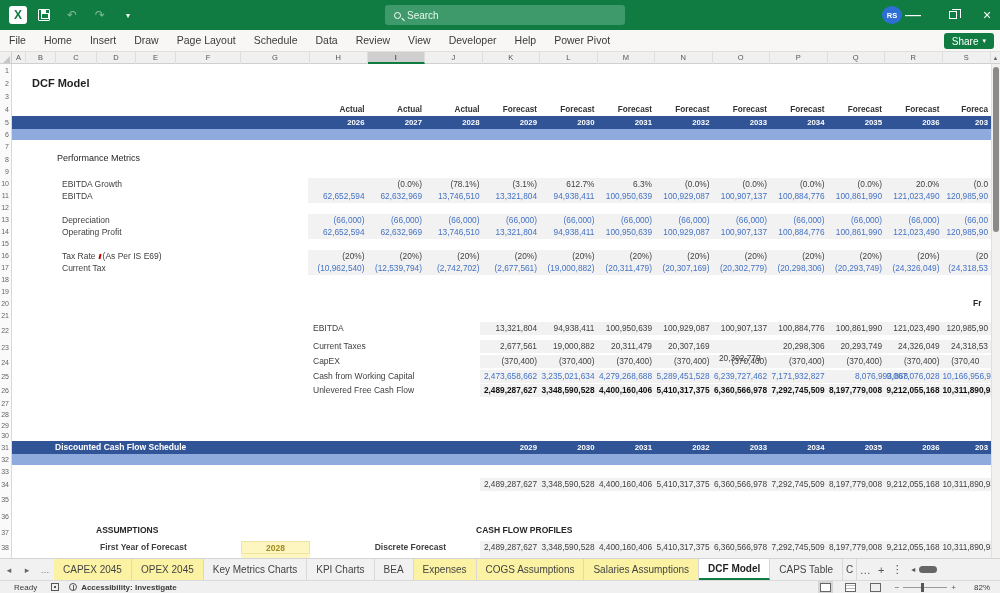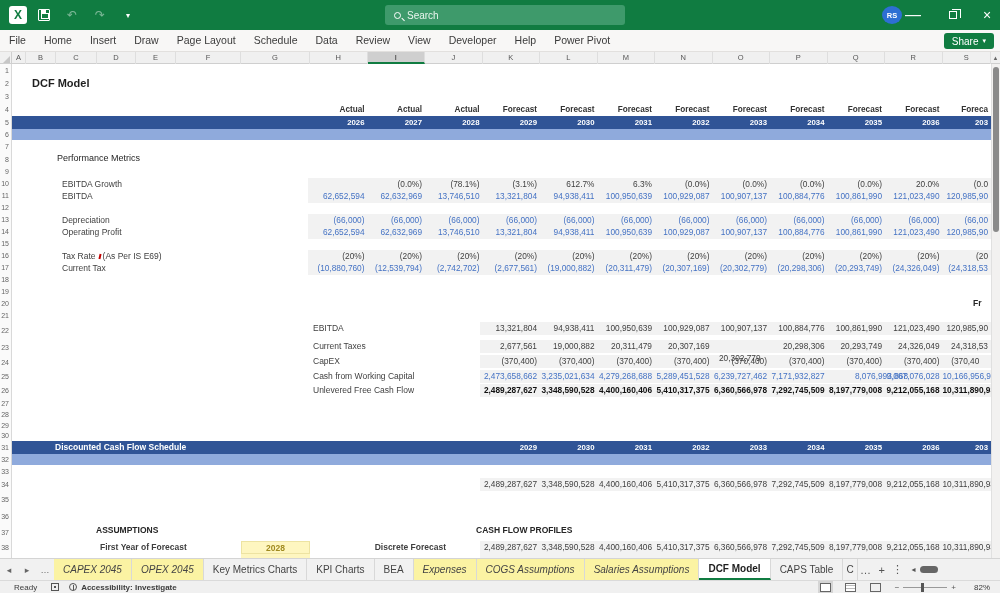--- a/index.html
+++ b/index.html
@@ -61,21 +61,21 @@
   .rowlabel { position:absolute; font-size:8.5px; line-height:13px; color:#3F3F3F; white-space:nowrap; z-index:2; }
   .stext { position:absolute; z-index:5; white-space:nowrap;font-weight:bold; }
   .flagmark { display:inline-block; width:2px; height:5px; background:#C00000; margin:0 2px 0 3px; transform:rotate(14deg); }
   .vscroll { position:absolute; left:991px; top:0; width:9px; height:494px; background:#F2F1F0; border-left:1px solid #E0E0E0; z-index:6; }
   .vthumb { position:absolute; left:1px; width:6px; border-radius:3px; background:#8A8A8A; }
 
   
   .tabbar { height:22px; background:#F1F1F1; border-top:1px solid #D4D4D4; display:flex; align-items:stretch; font-size:10px; color:#444; }
   .tnav { width:18px; display:flex; align-items:center; justify-content:center; color:#666; font-size:9px; }
   .stab { display:flex; align-items:center; padding:0 9px; border-right:1px solid #D8D8D8; white-space:nowrap; font-size:10px; }
-  .t-yellow { background:#FBF3A3;font-style:italic; }
+  .t-yellow { background:#FBF3A3; }
   .t-plain { background:#F1F1F1; }
   .t-active { background:#FFFFFF; border-bottom:2px solid #107C41; font-weight:bold; color:#1E1E1E; }
   .t-partial { padding:0 3px; }
   .tctl { display:flex; align-items:center; justify-content:center; width:16px; color:#555; font-size:11px; }
   .minibar { display:flex; align-items:center; gap:4px; margin-left:6px; }
   .pill { width:18px; height:7px; border-radius:4px; background:#666; }
 
   
   .statusbar { height:13px; background:#F0F0F0; border-top:1px solid #DADADA; display:flex; align-items:center; font-size:8px; color:#3b3b3b; }
   .macroicon { width:8px; height:8px; border:1px solid #555; margin:0 10px 0 14px; position:relative; }
@@ -313,21 +313,21 @@
     <div class="cell v-pct" style="left: 540px; width: 57.5px; top: 186px; height: 13px;">(20%)</div>
     <div class="cell v-pct" style="left: 597.5px; width: 57.5px; top: 186px; height: 13px;">(20%)</div>
     <div class="cell v-pct" style="left: 655px; width: 57.5px; top: 186px; height: 13px;">(20%)</div>
     <div class="cell v-pct" style="left: 712.5px; width: 57.5px; top: 186px; height: 13px;">(20%)</div>
     <div class="cell v-pct" style="left: 770px; width: 57.5px; top: 186px; height: 13px;">(20%)</div>
     <div class="cell v-pct" style="left: 827.5px; width: 57.5px; top: 186px; height: 13px;">(20%)</div>
     <div class="cell v-pct" style="left: 885px; width: 57.5px; top: 186px; height: 13px;">(20%)</div>
     <div class="cell v-pct" style="left: 942.5px; width: 48.5px; top: 186px; height: 13px;">(20</div>
     <div class="band-gray" style="top: 198px; height: 13px; left: 308px; width: 683px;"></div>
     <div class="rowlabel" style="left: 62px; top: 198px;">Current Tax</div>
-    <div class="cell v-blue" style="left: 310px; width: 57.5px; top: 198px; height: 13px;">(10,880,760)</div>
+    <div class="cell v-blue" style="left: 310px; width: 57.5px; top: 198px; height: 13px;">(10,962,540)</div>
     <div class="cell v-blue" style="left: 367.5px; width: 57.5px; top: 198px; height: 13px;">(12,539,794)</div>
     <div class="cell v-blue" style="left: 425px; width: 57.5px; top: 198px; height: 13px;">(2,742,702)</div>
     <div class="cell v-blue" style="left: 482.5px; width: 57.5px; top: 198px; height: 13px;">(2,677,561)</div>
     <div class="cell v-blue" style="left: 540px; width: 57.5px; top: 198px; height: 13px;">(19,000,882)</div>
     <div class="cell v-blue" style="left: 597.5px; width: 57.5px; top: 198px; height: 13px;">(20,311,479)</div>
     <div class="cell v-blue" style="left: 655px; width: 57.5px; top: 198px; height: 13px;">(20,307,169)</div>
     <div class="cell v-blue" style="left: 712.5px; width: 57.5px; top: 198px; height: 13px;">(20,302,779)</div>
     <div class="cell v-blue" style="left: 770px; width: 57.5px; top: 198px; height: 13px;">(20,298,306)</div>
     <div class="cell v-blue" style="left: 827.5px; width: 57.5px; top: 198px; height: 13px;">(20,293,749)</div>
     <div class="cell v-blue" style="left: 885px; width: 57.5px; top: 198px; height: 13px;">(24,326,049)</div>

